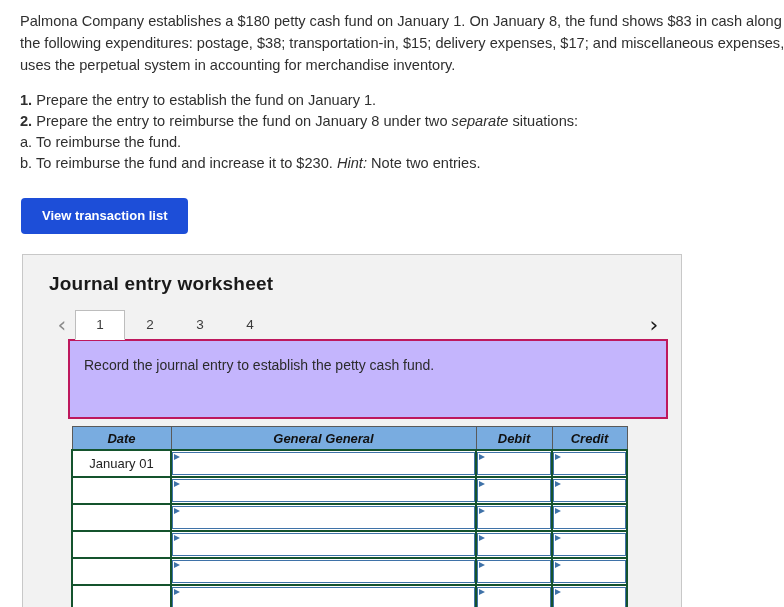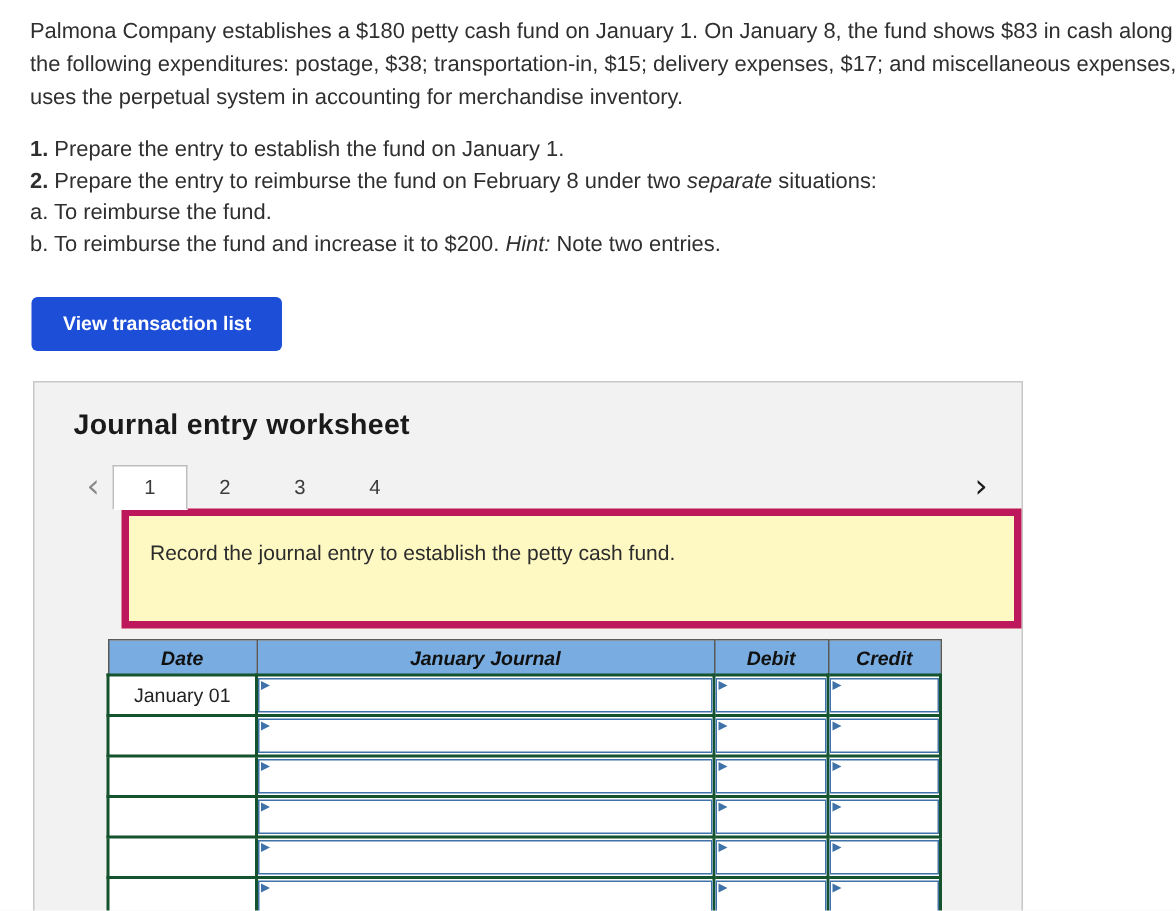--- a/index.html
+++ b/index.html
@@ -113,25 +113,25 @@
     border: 1px solid #bdbdbd;
     border-bottom: 1px solid #ffffff;
     position: relative;
     z-index: 3;
     margin-bottom: -1px;
     font-weight: normal;
   }
 
   
   .instr-box {
-    margin: 0 0 0 58px;
+    margin: 0 0 0 45px;
     width: 600px;
     height: 80px;
-    background: #fef9c3;
-    border: 5px solid #be185d;
+    background: #c4b5fd;
+    border: 2px solid #be185d;
     box-sizing: border-box;
     position: relative;
     z-index: 1;
   }
   .instr-text {
     font-size: 14px;
     color: #2b2b2b;
     padding: 16px 0 0 14px;
   }
 
@@ -204,23 +204,23 @@
 <body>
 
 <div class="problem">
   <span class="pline">Palmona Company establishes a $180 petty cash fund on January 1. On January 8, the fund shows $83 in cash along with receipts for</span>
   <span class="pline">the following expenditures: postage, $38; transportation-in, $15; delivery expenses, $17; and miscellaneous expenses, $27. Palmona</span>
   <span class="pline">uses the perpetual system in accounting for merchandise inventory.</span>
 </div>
 
 <div class="requirements">
   <span class="rline"><b>1.</b><span> Prepare the entry to establish the fund on January 1.</span></span>
-  <span class="rline"><b>2.</b><span> Prepare the entry to reimburse the fund on February 8 under two </span><i>separate</i><span> situations:</span></span>
+  <span class="rline"><b>2.</b><span> Prepare the entry to reimburse the fund on January 8 under two </span><i>separate</i><span> situations:</span></span>
   <span class="rline">a. To reimburse the fund.</span>
-  <span class="rline"><span>b. To reimburse the fund and increase it to $200. </span><i>Hint:</i><span> Note two entries.</span></span>
+  <span class="rline"><span>b. To reimburse the fund and increase it to $230. </span><i>Hint:</i><span> Note two entries.</span></span>
 </div>
 
 <div class="btn-wrap">
   <button class="view-btn">View transaction list</button>
 </div>
 
 <div class="panel">
 
   <div class="panel-title">Journal entry worksheet</div>
 
@@ -241,21 +241,21 @@
   <table class="jtable">
     <colgroup>
       <col class="col-date">
         <col class="col-gj">
         <col class="col-debit">
         <col class="col-credit">
     </colgroup>
     <thead>
       <tr>
         <th>Date</th>
-        <th>January Journal</th>
+        <th>General General</th>
         <th>Debit</th>
         <th>Credit</th>
       </tr>
     </thead>
     <tbody>
       <tr>
         <td class="date-cell">January 01</td>
         <td class="inputcell">
             <div class="cellinput"></div>
           </td>

